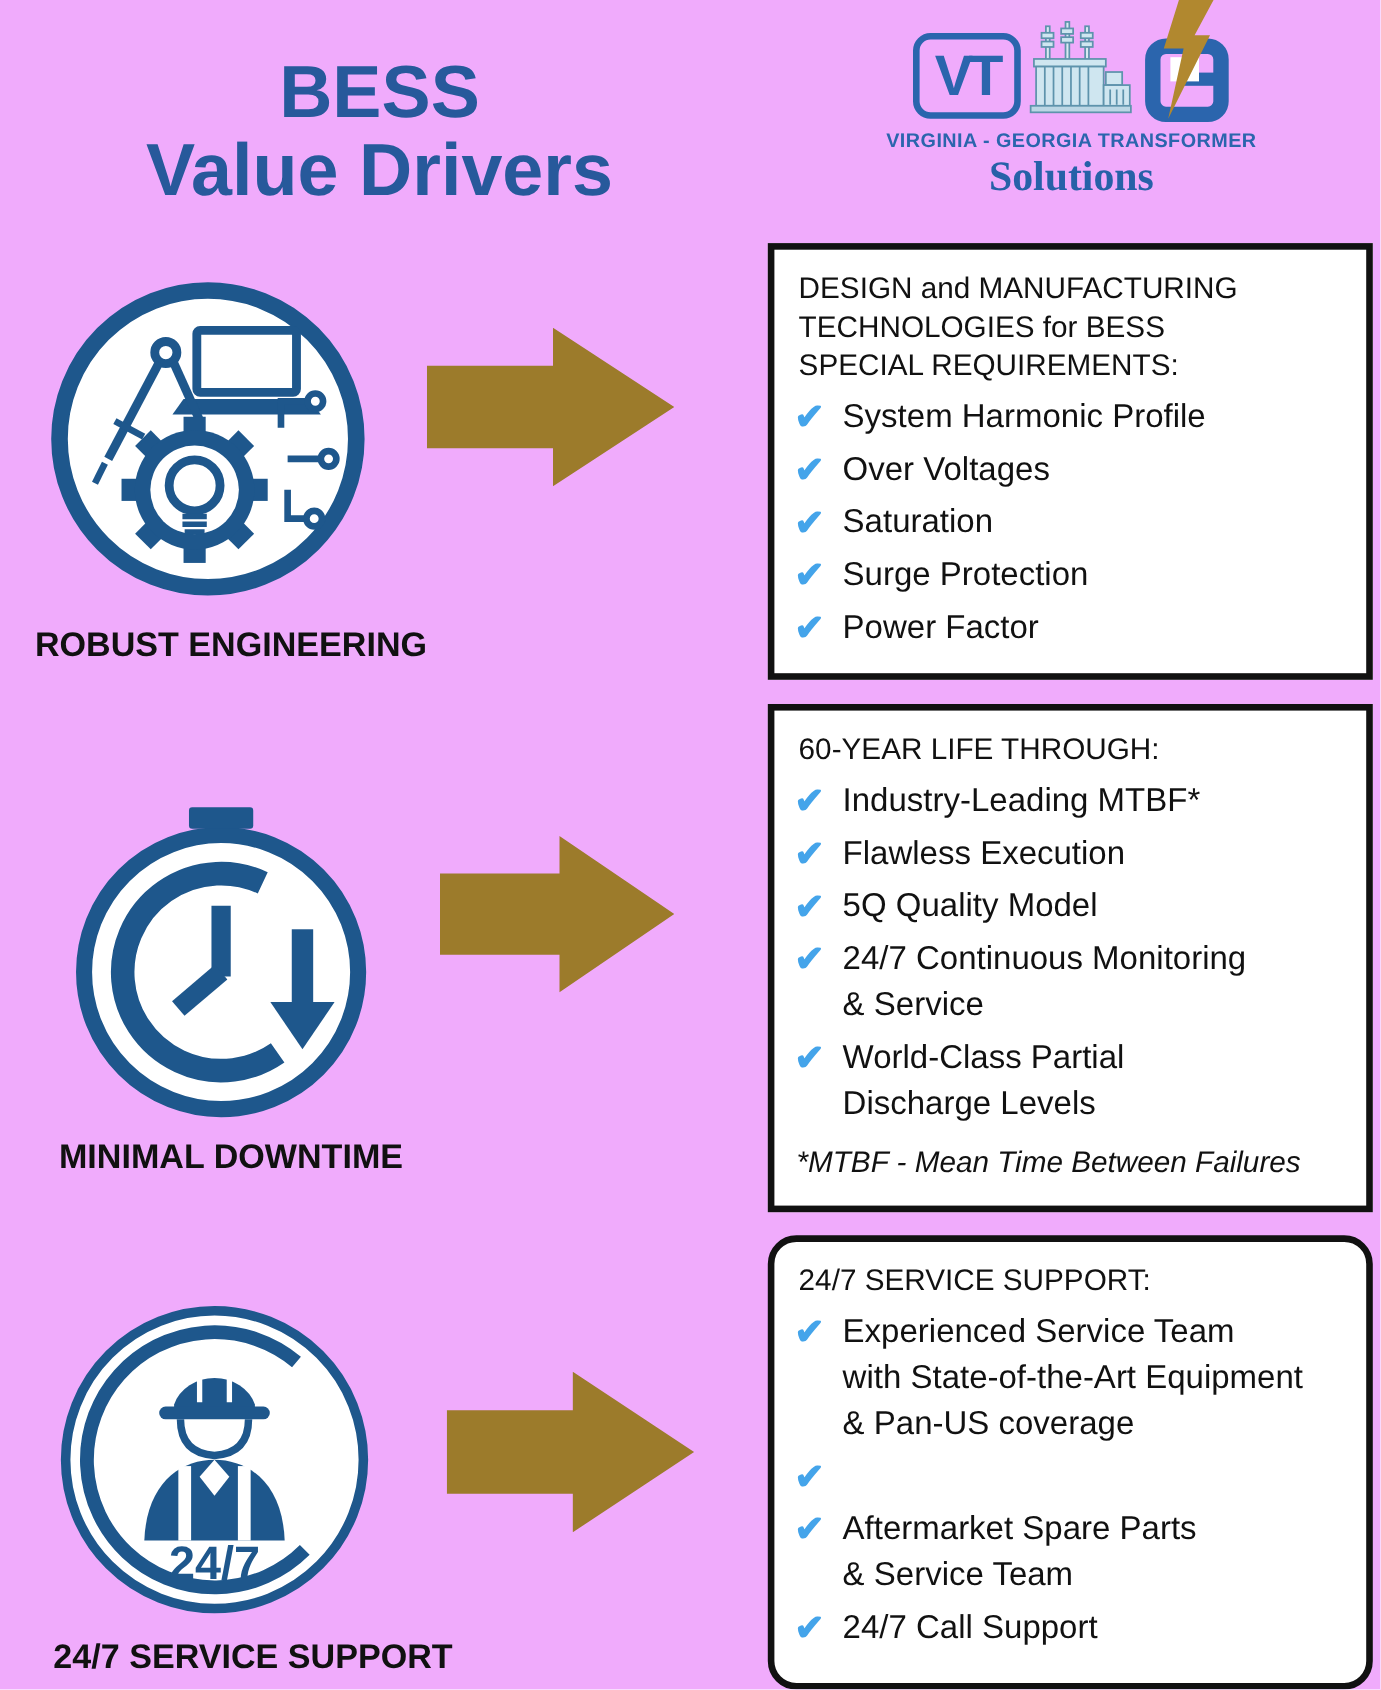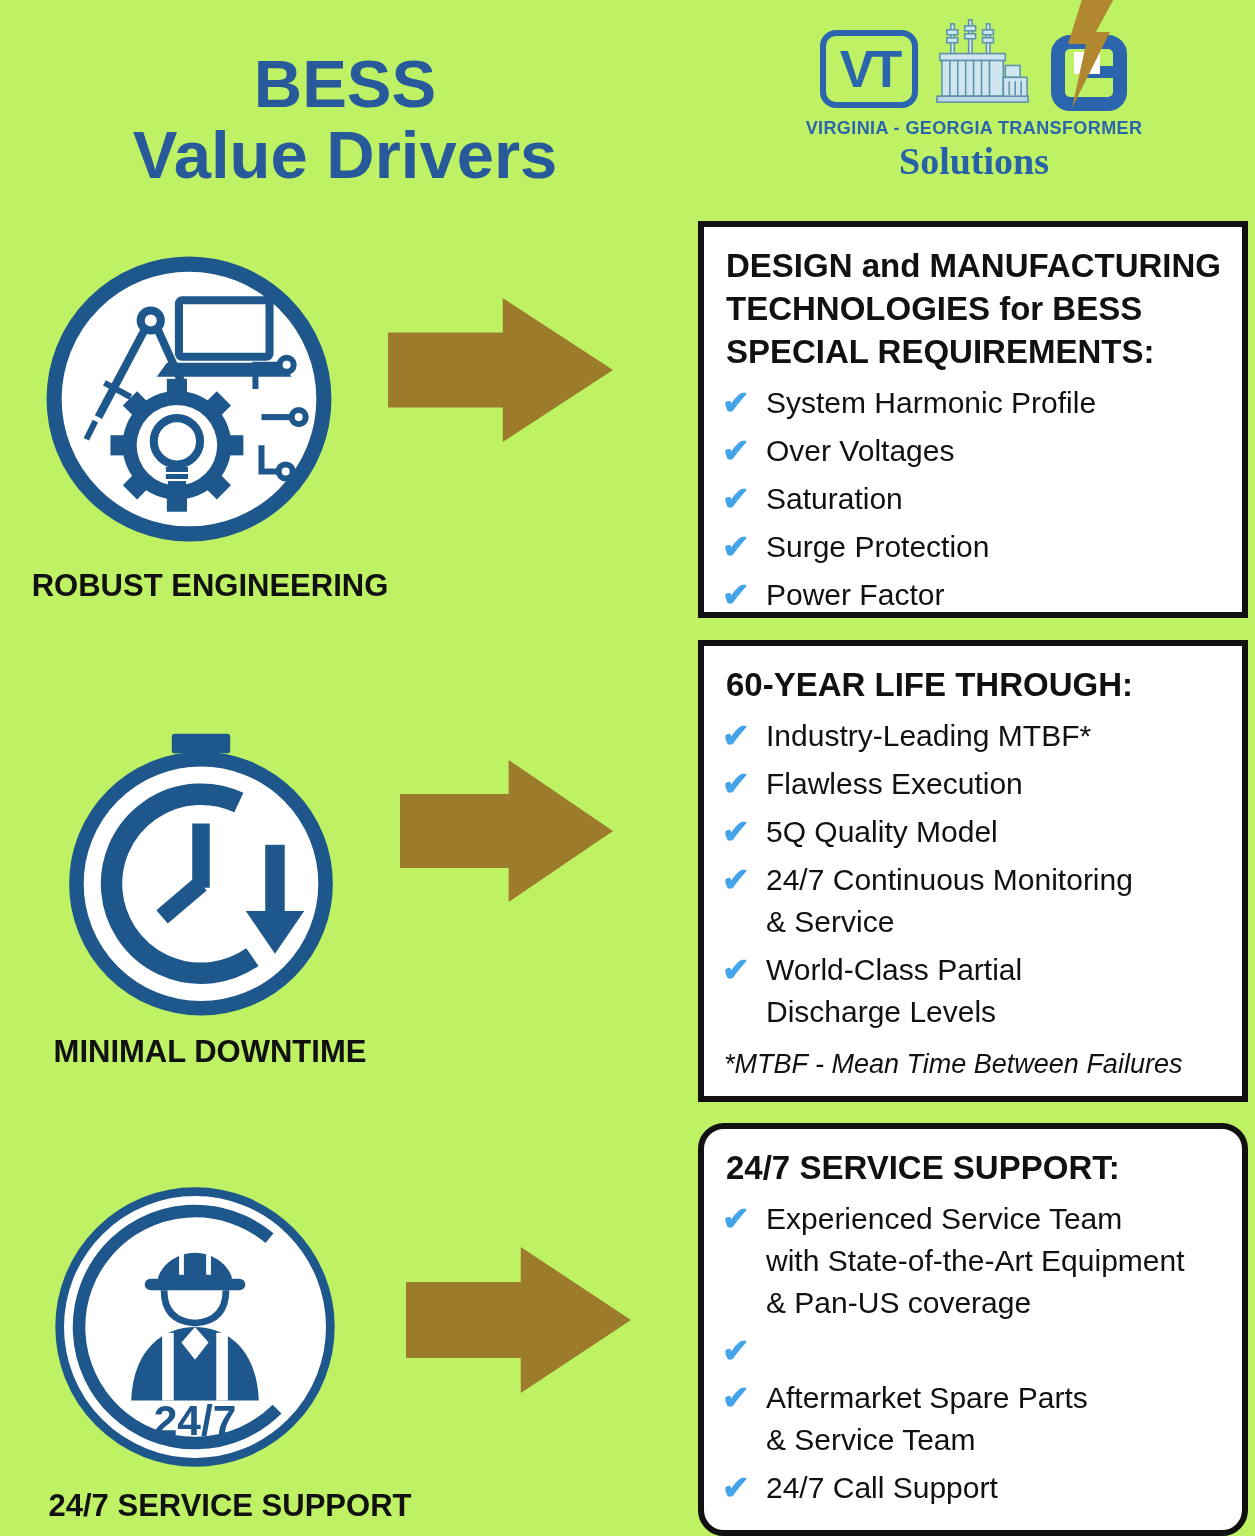--- a/index.html
+++ b/index.html
@@ -1,19 +1,19 @@
 <!DOCTYPE html>
 <html><head>
 <meta charset="utf-8">
 <style>
   html,body{margin:0;padding:0;background:#ffffff;}
   #stage{
     position:relative;
     width:1255px;height:1536px;
-    background:#bef264;
+    background:#f0abfc;
     font-family:"Liberation Sans", sans-serif;
     overflow:hidden;
   }
   
   .main-title{
     position:absolute;left:0;top:48px;width:690px;
     text-align:center;font-weight:bold;font-size:67px;line-height:1.06;
     color:#27599B;letter-spacing:0px;
   }
   .icon-wrap{position:absolute;}
@@ -23,21 +23,21 @@
   }
   .arrow{
     position:absolute;background:#9C7B2B;
     clip-path:polygon(0 25%,51% 25%,51% 2%,100% 50%,51% 98%,51% 75%,0 75%);
   }
   
   .brand{
     position:absolute;left:700px;top:8px;width:548px;
     display:flex;flex-direction:column;align-items:center;
   }
-  .logo-row{display:flex;align-items:flex-end;gap:14px;height:104px;justify-content:flex-end;}
+  .logo-row{display:flex;align-items:flex-end;gap:4px;height:104px;justify-content:flex-end;}
   .vt-box{
     width:86px;height:66px;border:6px solid #2B65AD;border-radius:16px;
     display:flex;align-items:center;justify-content:center;
     font-size:52px;font-weight:bold;color:#2B65AD;letter-spacing:-4px;
     margin-bottom:4px;
   }
   .g-wrap{position:relative;width:78px;height:82px;}
   .g-wrap svg{overflow:visible;}
   
   .company-name{
@@ -47,21 +47,21 @@
   .solutions{
     font-size:38px;font-weight:bold;color:#2761A8;margin-top:2px;line-height:1.1;font-family:Liberation Serif, serif;
   }
   
   .solution-box{
     position:absolute;left:698px;width:550px;box-sizing:border-box;
     border:6px solid #111111;background:#ffffff;
     padding:12px 16px 8px 18px;overflow:hidden;
   }
   .box-heading{
-    font-weight:bold;font-size:33px;line-height:1.3;color:#111111;
+    font-weight:normal;font-size:27px;line-height:1.3;color:#111111;
     white-space:pre-line;margin:6px 2px 8px 4px;
   }
   .check-item{
     display:flex;align-items:flex-start;gap:10px;
     font-size:30px;line-height:1.4;color:#111111;margin:6px 0;
   }
   .check-item .txt{white-space:pre-line;}
   .check{
     color:#44A4EA;font-size:33px;font-weight:bold;line-height:1.25;
     flex:0 0 34px;text-align:left;

